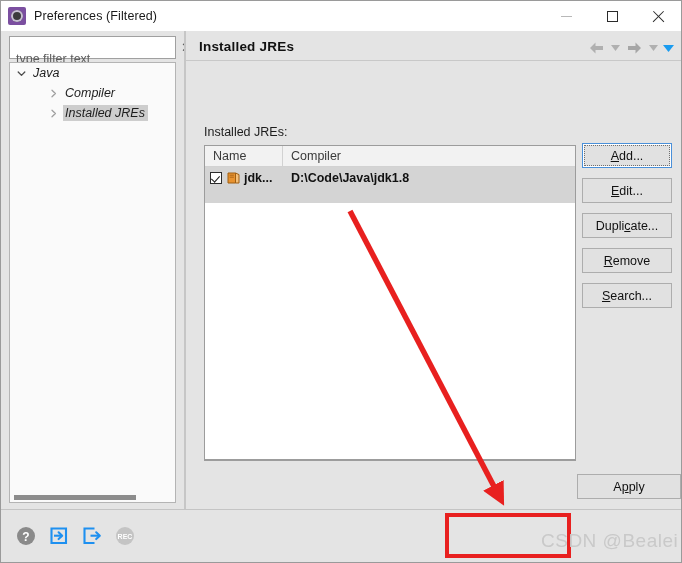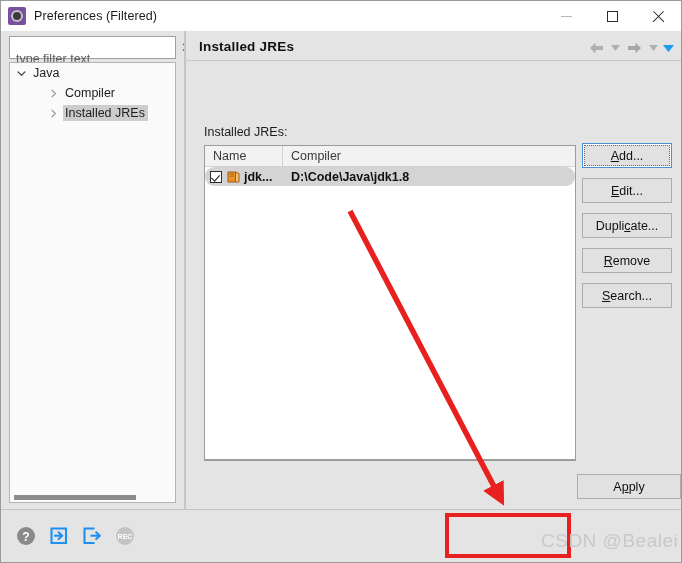--- a/index.html
+++ b/index.html
@@ -117,21 +117,21 @@
     padding-left: 4px;
   }
   .tree-item.depth1 { padding-left: 36px; }
   .arrow {
     width: 14px; height: 14px;
     display: inline-flex; align-items: center; justify-content: center;
     flex: none;
     margin-right: 3px;
   }
   .arrow svg { display: block; }
-  .tree-label { padding: 1px 3px 1px 2px; }
+  .tree-label { padding: 1px 3px 1px 2px; font-style: italic; }
   .tree-label.selected { background: #cdcdcd; }
   .tree-hscroll {
     position: absolute; left: 1px; bottom: 1px;
     width: 165px; height: 8px;
     background: #fafafa;
   }
   .tree-hscroll-thumb {
     position: absolute; left: 3px; top: 2px;
     width: 122px; height: 5px;
     background: #8c8c8c;
@@ -195,23 +195,22 @@
   }
   .th {
     font-size: 12.5px; color: #3a3a3a;
     display: flex; align-items: center;
     padding-left: 8px;
     height: 20px;
   }
   .th.col-name { width: 78px; border-right: 1px solid #d2d2d2; }
   .th.col-loc  { flex: 1; }
   .tr {
-    display: flex; height: 19px; align-items: center;
+    display: flex; height: 36px; align-items: flex-start;
     background: #d4d4d4;
-    border-radius: 9px;
   }
   .td {
     font-size: 12.5px; color: #111; font-weight: bold;
     display: flex; align-items: center;
     height: 21px;
     white-space: nowrap; overflow: hidden;
   }
   .td.col-name { width: 78px; padding-left: 5px; }
   .td.col-loc { flex: 1; padding-left: 8px; }
   .row-checkbox {

